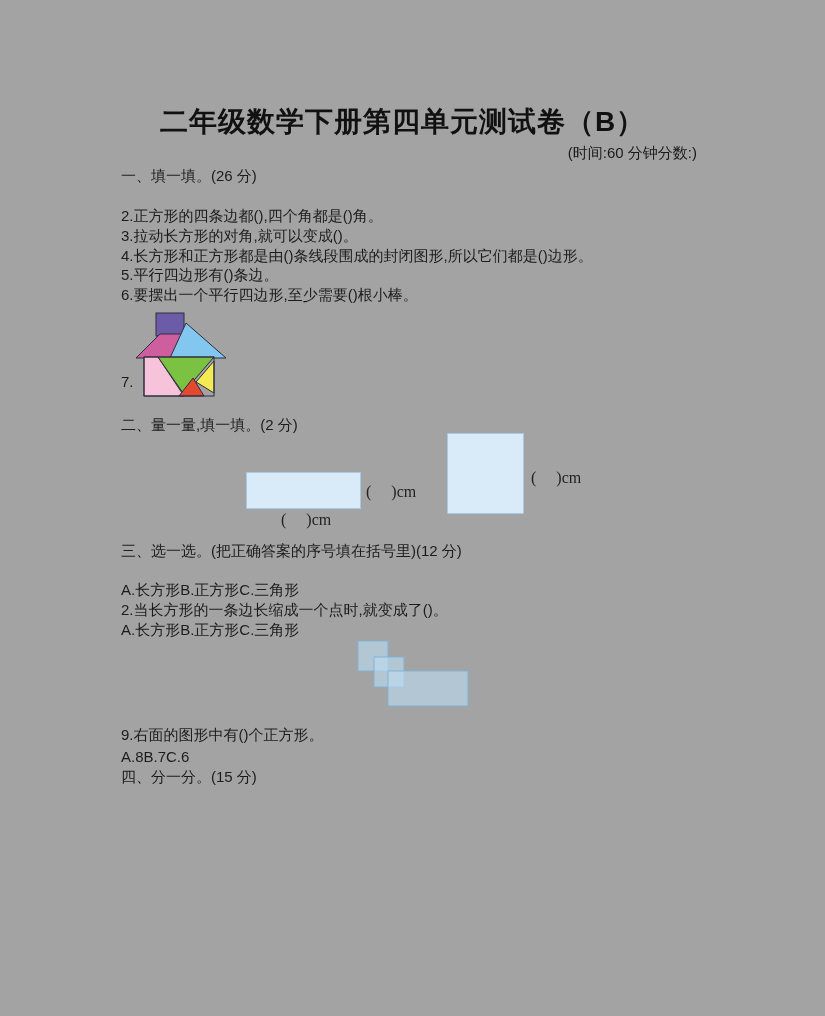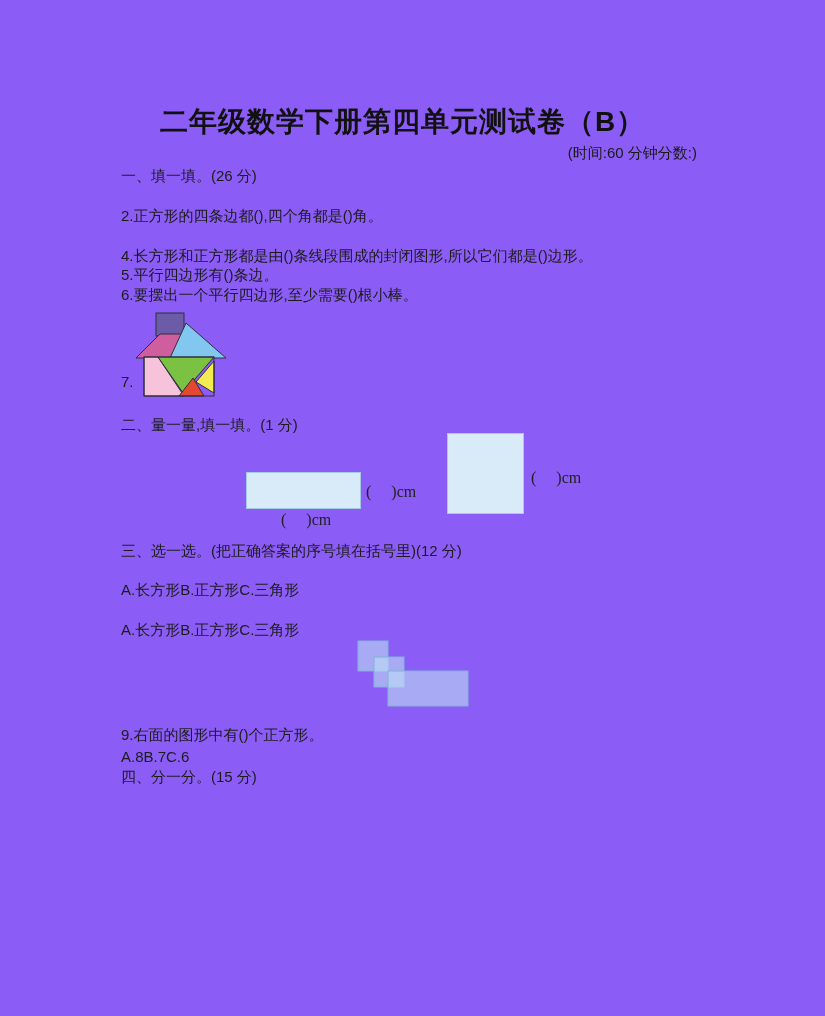--- a/index.html
+++ b/index.html
@@ -1,20 +1,20 @@
 <!DOCTYPE html>
 <html><head>
 <meta charset="utf-8">
 <style>
   html, body { margin: 0; padding: 0; background: #ffffff; }
   .page {
     position: relative;
     width: 825px;
     height: 1016px;
-    background: #8b5cf6;
+    background: #a3a3a3;
     font-family: "Liberation Sans", "DejaVu Sans", sans-serif;
     color: #1a1a1a;
     overflow: hidden;
   }
   .title {
     position: absolute;
     left: 0; right: 20px; top: 103px;
     text-align: center;
     font-size: 28px;
     font-weight: 700;
@@ -48,52 +48,54 @@
 </head>
 <body>
 
 <div class="page">
 
   <div class="title">二年级数学下册第四单元测试卷（B）</div>
   <div class="subtitle">(时间:60 分钟分数:)</div>
 
   <div class="line" style="top:168px">一、填一填。(26 分)</div>
   <div class="line" style="top:208px">2.正方形的四条边都(),四个角都是()角。</div>
+  <div class="line" style="top:228px">3.拉动长方形的对角,就可以变成()。</div>
   <div class="line" style="top:248px">4.长方形和正方形都是由()条线段围成的封闭图形,所以它们都是()边形。</div>
   <div class="line" style="top:267px">5.平行四边形有()条边。</div>
   <div class="line" style="top:287px">6.要摆出一个平行四边形,至少需要()根小棒。</div>
 
   <svg class="fig" style="left:130px; top:308px" width="100" height="92" viewBox="0 0 100 92">
     <rect x="26" y="5" width="28" height="23" stroke-width="1" fill="#6c5ca7" stroke="#2e2e3e"></rect>
     <polygon points="6,50 30,26 64,26 40,50" stroke-width="1" stroke-linejoin="round" fill="#ce5e9e" stroke="#2e2e3e"></polygon>
     <polygon points="56,15 40,50 96,50" stroke-width="1" stroke-linejoin="round" fill="#82c7ef" stroke="#2e2e3e"></polygon>
     <polygon points="14,49 28,49 54,88 14,88" stroke-width="1" stroke-linejoin="round" fill="#f6c3db" stroke="#2e2e3e"></polygon>
     <polygon points="28,49 84,49 53,85" stroke-width="1" stroke-linejoin="round" fill="#7cc242" stroke="#2e2e3e"></polygon>
     <polygon points="84,53 84,85 66,74" stroke-width="1" stroke-linejoin="round" fill="#f4eb53" stroke="#2e2e3e"></polygon>
     <polygon points="49,88 74,88 63,70" stroke-width="1" stroke-linejoin="round" fill="#e2492f" stroke="#2e2e3e"></polygon>
     <rect x="14" y="49" width="70" height="39" fill="none" stroke-width="1" stroke="#2e2e3e"></rect>
   </svg>
 
   <div class="line" style="top:374px">7.</div>
 
-  <div class="line" style="top:417px">二、量一量,填一填。(1 分)</div>
+  <div class="line" style="top:417px">二、量一量,填一填。(2 分)</div>
 
   <svg class="fig" style="left:246px; top:472px" width="117" height="39" viewBox="0 0 117 39">
     <rect x="0.5" y="0.5" width="114" height="36" stroke-width="1" fill="#d9ebf8" stroke="#a6c9e4"></rect>
   </svg>
   <div class="cm-label" style="left:366px; top:483px">(     )cm</div>
   <div class="cm-label" style="left:281px; top:511px">(     )cm</div>
 
   <svg class="fig" style="left:447px; top:433px" width="78" height="82" viewBox="0 0 78 82">
     <rect x="0.5" y="0.5" width="76" height="80" stroke-width="1" fill="#d9ebf8" stroke="#a6c9e4"></rect>
   </svg>
   <div class="cm-label" style="left:531px; top:469px">(     )cm</div>
 
   <div class="line" style="top:543px">三、选一选。(把正确答案的序号填在括号里)(12 分)</div>
   <div class="line" style="top:582px">A.长方形B.正方形C.三角形</div>
+  <div class="line" style="top:602px">2.当长方形的一条边长缩成一个点时,就变成了()。</div>
   <div class="line" style="top:622px">A.长方形B.正方形C.三角形</div>
 
   <svg class="fig" style="left:353px; top:637px" width="120" height="74" viewBox="0 0 120 74">
     <rect x="5" y="4" width="30" height="30" stroke-width="1" fill="rgba(190,222,243,0.6)" stroke="#7fb3d8"></rect>
     <rect x="21" y="20" width="30" height="30" stroke-width="1" fill="rgba(190,222,243,0.6)" stroke="#7fb3d8"></rect>
     <rect x="35" y="34" width="80" height="35" stroke-width="1" fill="rgba(190,222,243,0.6)" stroke="#7fb3d8"></rect>
   </svg>
 
   <div class="line" style="top:727px">9.右面的图形中有()个正方形。</div>
   <div class="line" style="top:749px">A.8B.7C.6</div>

